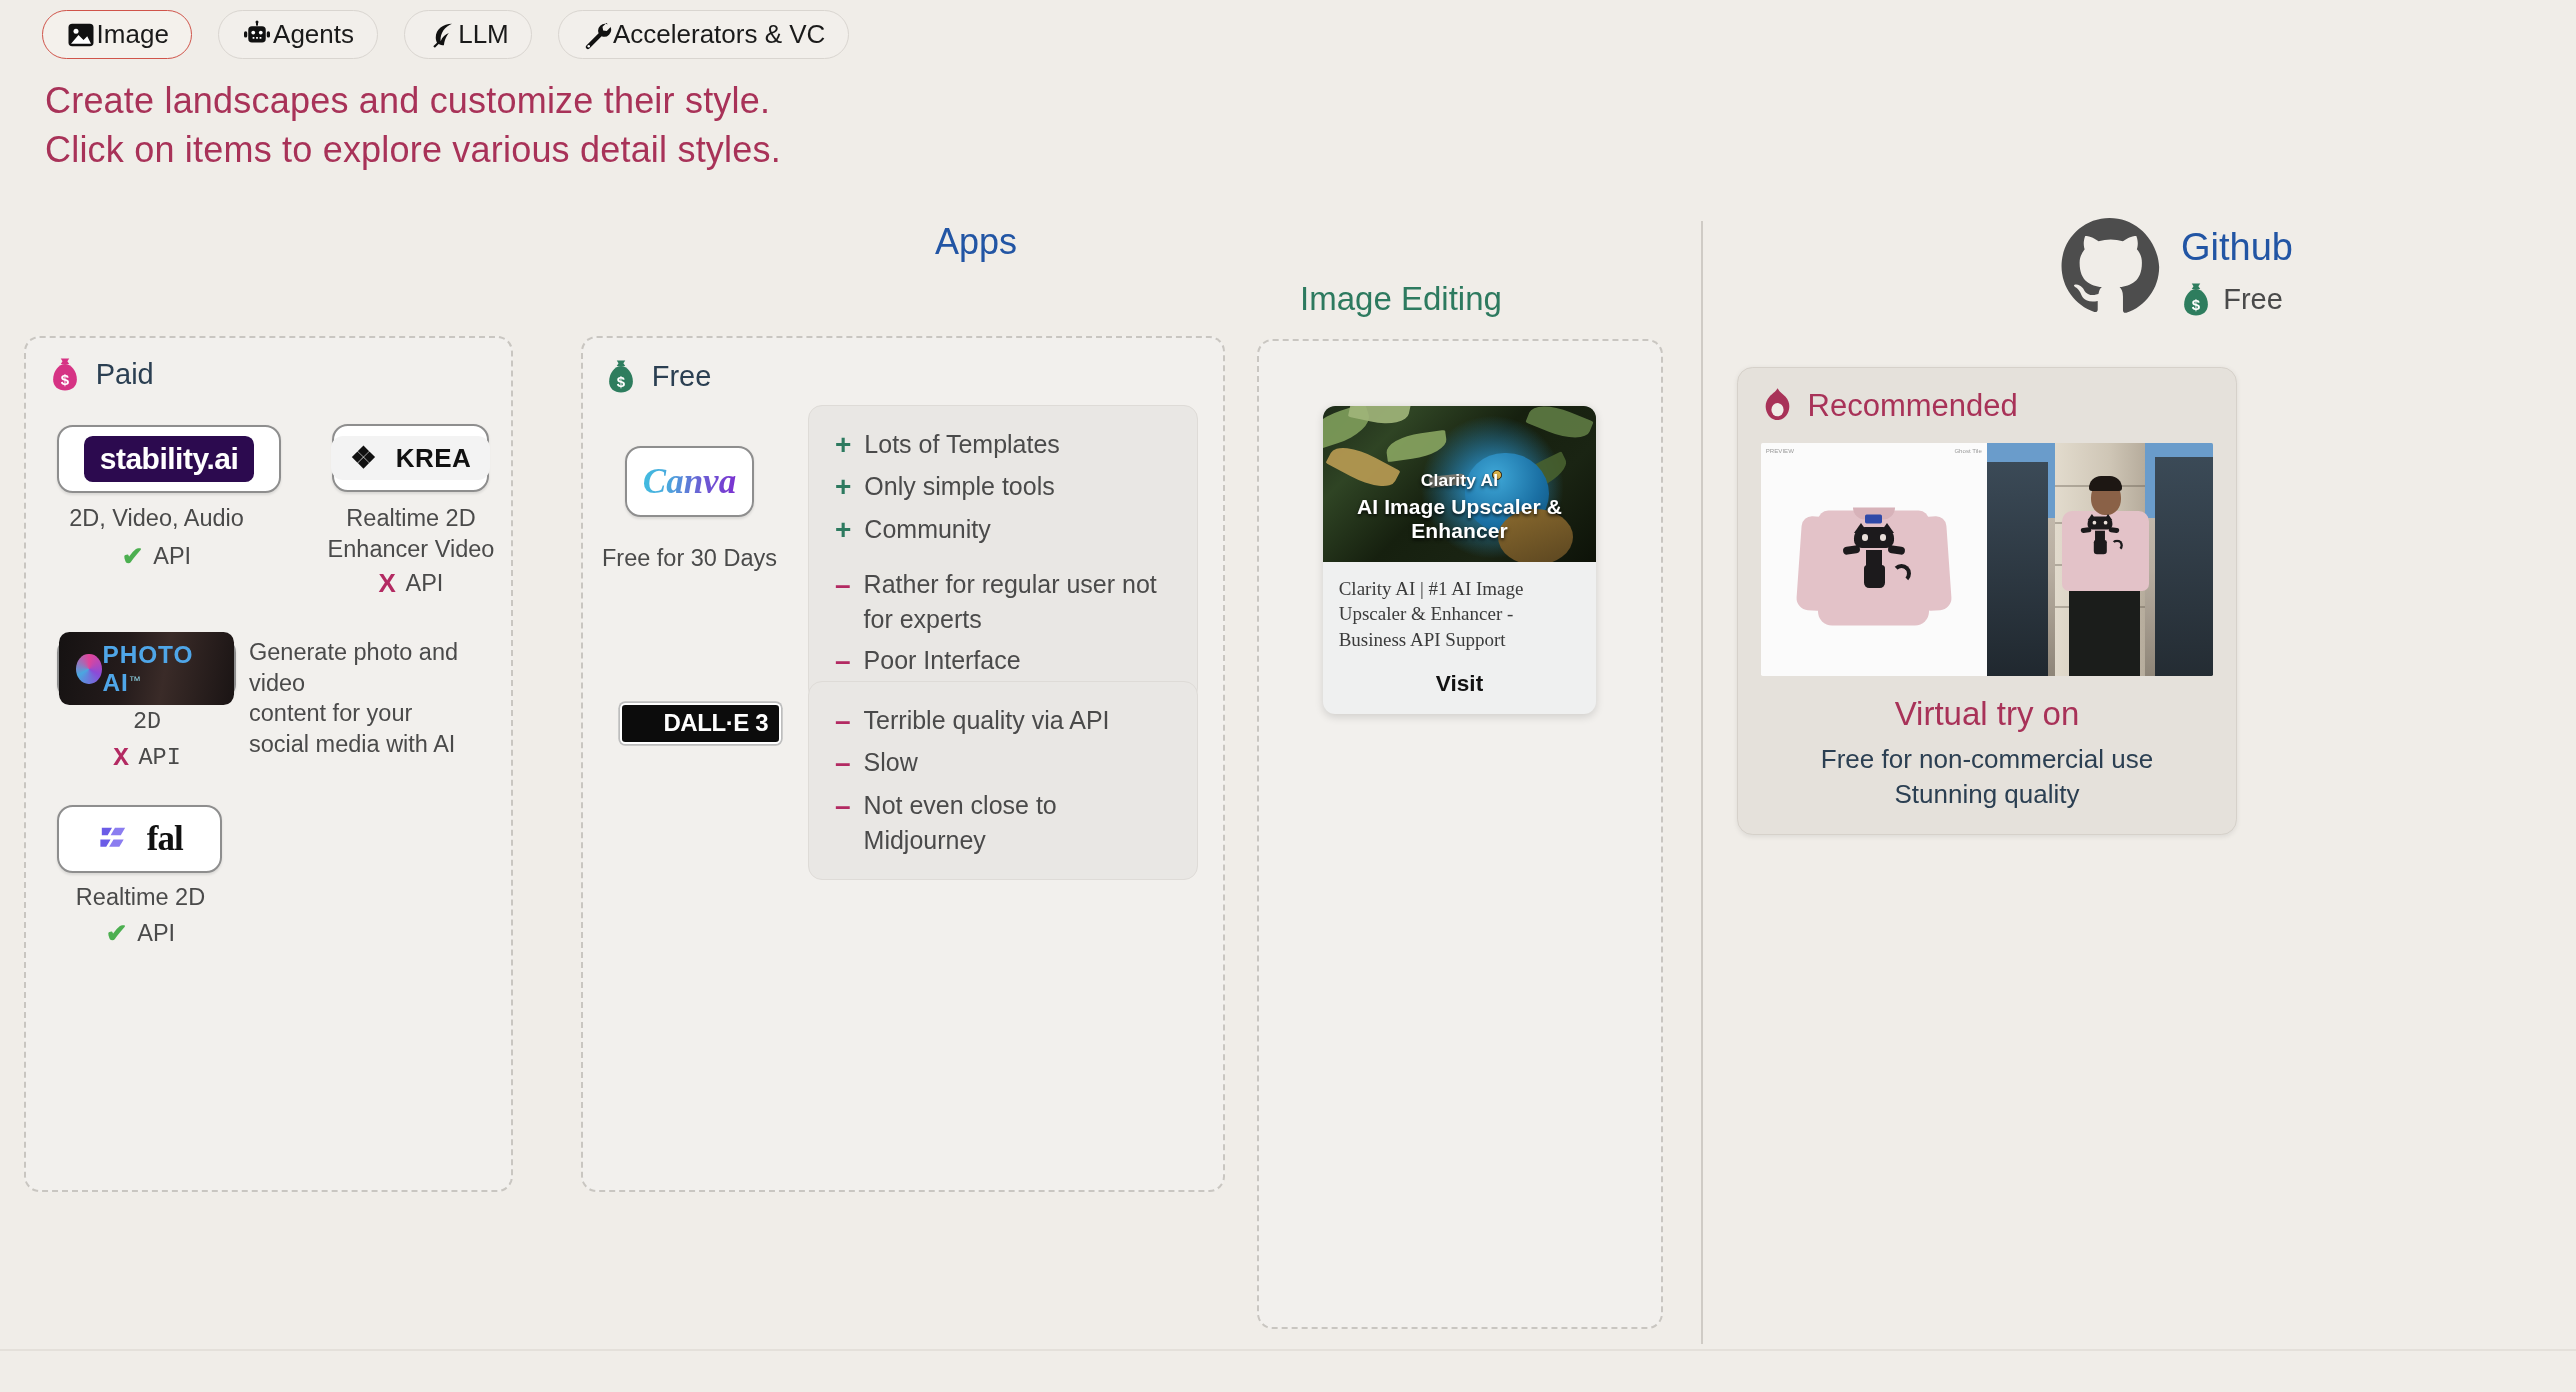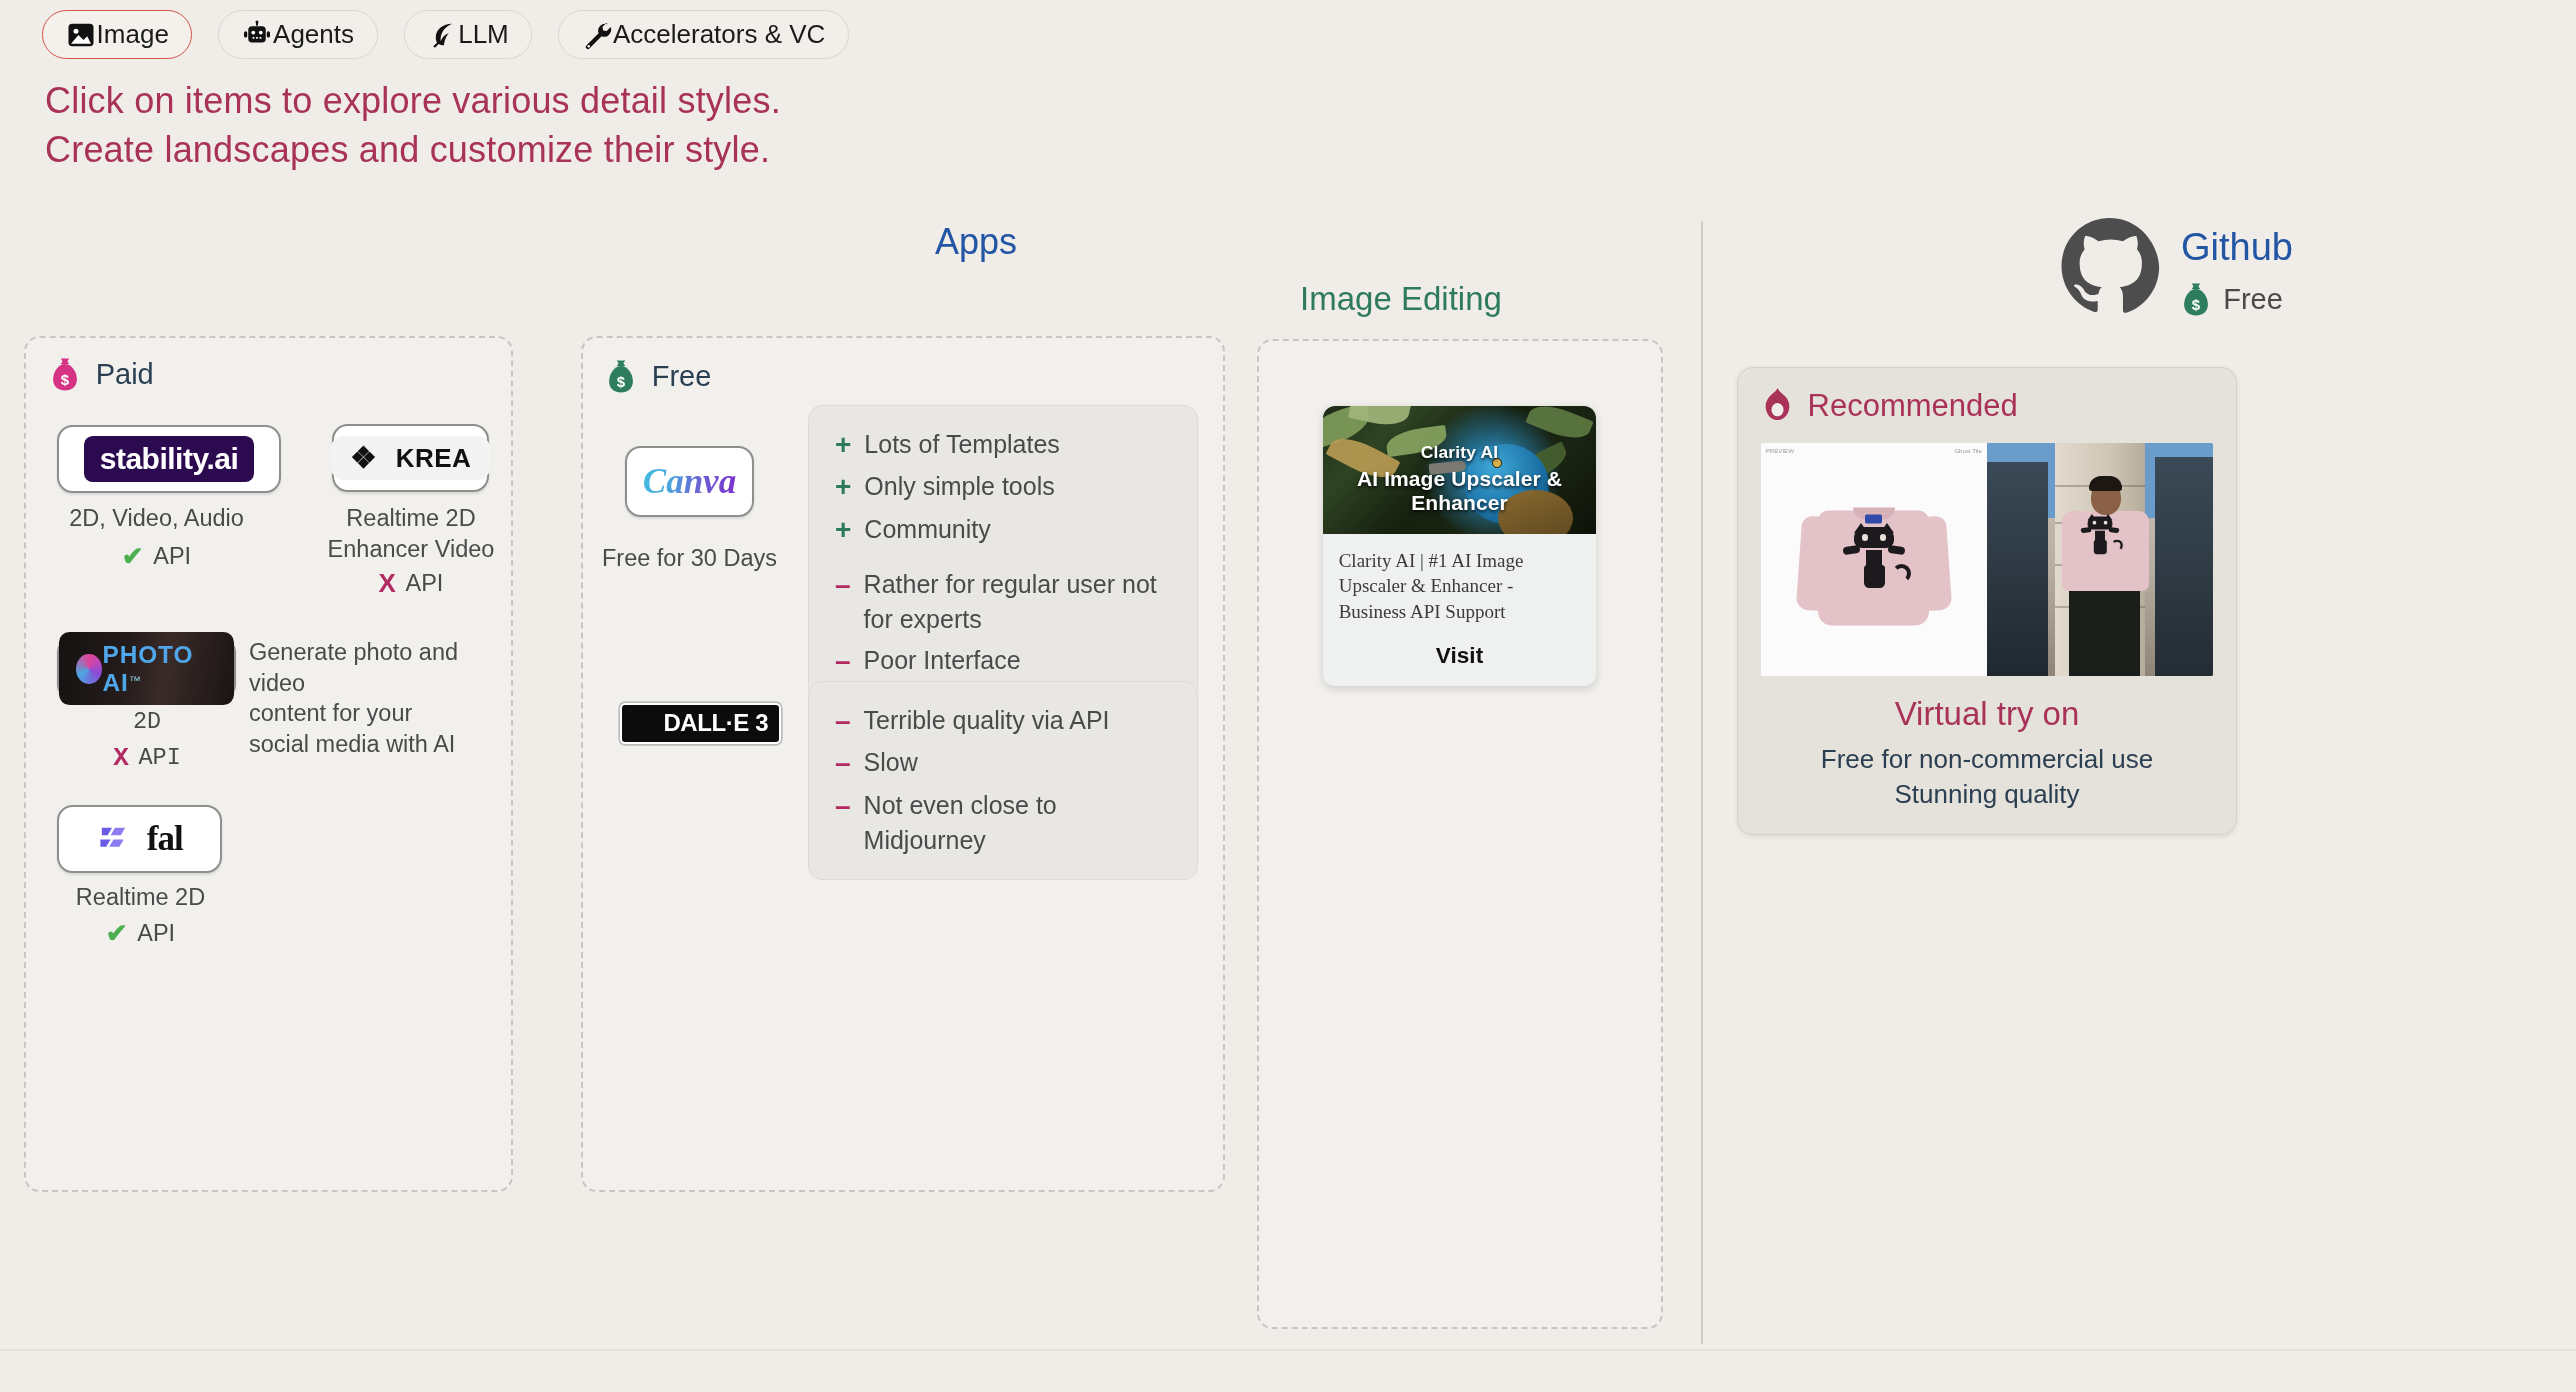--- a/index.html
+++ b/index.html
@@ -132,21 +132,21 @@
   .sym.minus { color: #b32a62; font-size: 26px; }
   .panel .gap { height: 19px; }
 
   
   .clarity {
     position: absolute; left: 1323px; top: 406px; width: 273px;
     background: #eff0f0; border-radius: 12.2px; overflow: hidden;
     box-shadow: 0 2.6px 8.7px rgba(0,0,0,.14); cursor: pointer;
   }
   .clarity .hero {
-    position: relative; height: 128px;
+    position: relative; height: 156px;
     background:
       radial-gradient(circle at 62% 52%, #2a8ec4 0 8%, rgba(42,142,196,0) 38%),
       linear-gradient(135deg,#1d2a18 0%,#2f4424 22%,#16200f 48%,#1a2413 72%,#0d1208 100%);
     overflow: hidden;
   }
   .leaf { position: absolute; background: #6f8f4e; border-radius: 60% 5% 60% 5%; opacity: .92; }
   .bird-body { position: absolute; left: 52%; top: 30%; width: 84px; height: 80px; border-radius: 48% 52% 50% 50%; background: radial-gradient(circle at 35% 30%, #3fa8d8, #1a6fa3 60%, #0e4f77); }
   .bird-belly { position: absolute; left: 64%; top: 66%; width: 75px; height: 56px; border-radius: 50%; background: linear-gradient(160deg,#8a6a2e,#5a4520); }
   .bird-beak { position: absolute; left: 39%; top: 44%; width: 37px; height: 11.3px; background: #7a7a72; border-radius: 2.6px 7px 7px 2.6px; transform: rotate(-6deg); }
   .bird-eye { position: absolute; left: 62%; top: 41%; width: 9.6px; height: 9.6px; border-radius: 50%; background: #d8b24a; border: 1.7px solid #24170a; }
@@ -266,22 +266,22 @@
         <svg width="30" height="30" viewBox="0 0 24 24">
             <path d="M20.6 3.4a5.6 5.6 0 0 0-7.3 7.2L3.5 20.4a1.7 1.7 0 0 0 2.4 2.4l9.8-9.8a5.6 5.6 0 0 0 7.2-7.3l-3.1 3.1-2.9-.5-.5-2.9 3.2-3z" fill="#111"></path>
             <circle cx="5.4" cy="20.9" r="1" fill="#fff"></circle>
           </svg>
       </span>
       <span>Accelerators &amp; VC</span>
     </div>
   </div>
 
   <div class="headline">
+    <div>Create landscapes and customize their style.</div>
     <div>Click on items to explore various detail styles.</div>
-    <div>Create landscapes and customize their style.</div>
   </div>
 
   <div class="apps-title">Apps</div>
   <div class="col-title" id="t-imgedit">Image Editing</div>
 
   <div class="dashcol" id="col-paid"></div>
 
   <div class="coltag" style="left:50px; top:357px;">
     <svg class="moneybag" viewBox="0 0 24 28">
       <path d="M8.6 1.2h6.8l-1.5 2.2 1.5 2.2H8.6l1.4-2.2z" fill="#d63384"></path>

